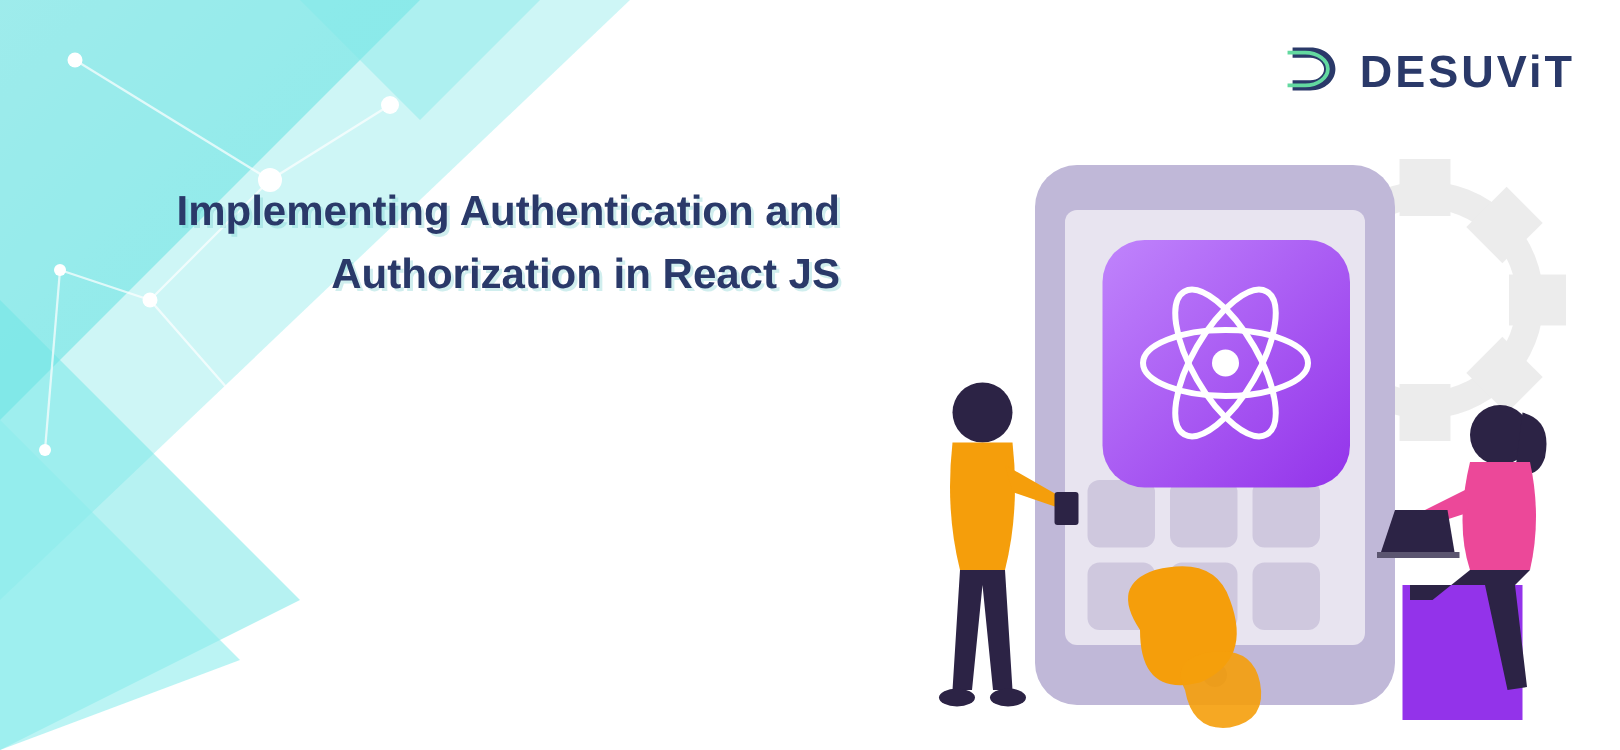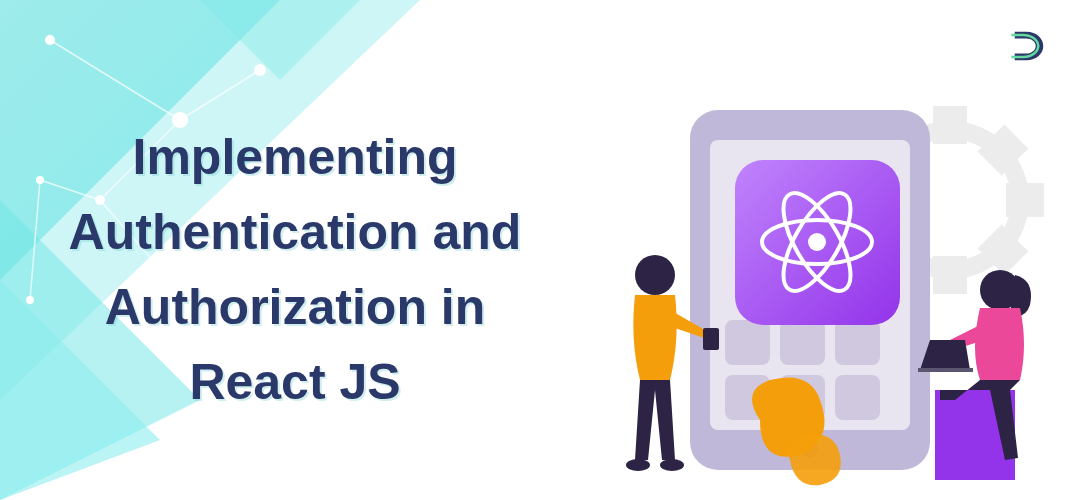--- a/index.html
+++ b/index.html
@@ -24,24 +24,24 @@
       z-index: 1;
     }
     .title-container {
       position: absolute;
       left: 30px;
       top: 120px;
       width: 530px;
       z-index: 10;
     }
     .title {
-      font-size: 50px;
+      font-size: 28px;
       font-weight: 800;
       line-height: 1.5;
-      text-align: center;
+      text-align: right;
       color: #2a3969;
       text-shadow: 2px 2px 0px rgba(100, 200, 200, 0.3);
     }
     .logo-container {
       position: absolute;
       right: 30px;
       top: 25px;
       display: flex;
       align-items: center;
       gap: 10px;
@@ -100,20 +100,21 @@
   <h1 class="title">Implementing Authentication and Authorization in React JS</h1>
 </div>
 
 <div class="logo-container">
   <span>
     <svg class="logo-icon" viewBox="0 0 50 50">
       <path d="M 8 8 L 22 8 C 34 8 42 16 42 25 C 42 34 34 42 22 42 L 8 42 L 8 34 L 22 34 C 28 34 33 30 33 25 C 33 20 28 16 22 16 L 8 16 Z" fill="#2a3969"></path>
       <path d="M 4 12 L 18 12 C 28 12 36 18 36 25 C 36 32 28 38 18 38 L 4 38" fill="none" stroke="#63d9a0" stroke-width="3"></path>
     </svg>
   </span>
+  <span class="logo-text">DESUViT</span>
 </div>
 
 <svg class="illustration" viewBox="0 0 520 420">
 
   <g opacity="0.4">
     <circle cx="390" cy="120" r="70" fill="none" stroke="#d0d0d0" stroke-width="18"></circle>
     <g stroke="#d0d0d0" stroke-width="18">
       <rect x="382" y="35" width="16" height="20" fill="#d0d0d0"></rect>
       <rect x="382" y="185" width="16" height="20" fill="#d0d0d0"></rect>
       <rect x="305" y="112" width="20" height="16" fill="#d0d0d0"></rect>

